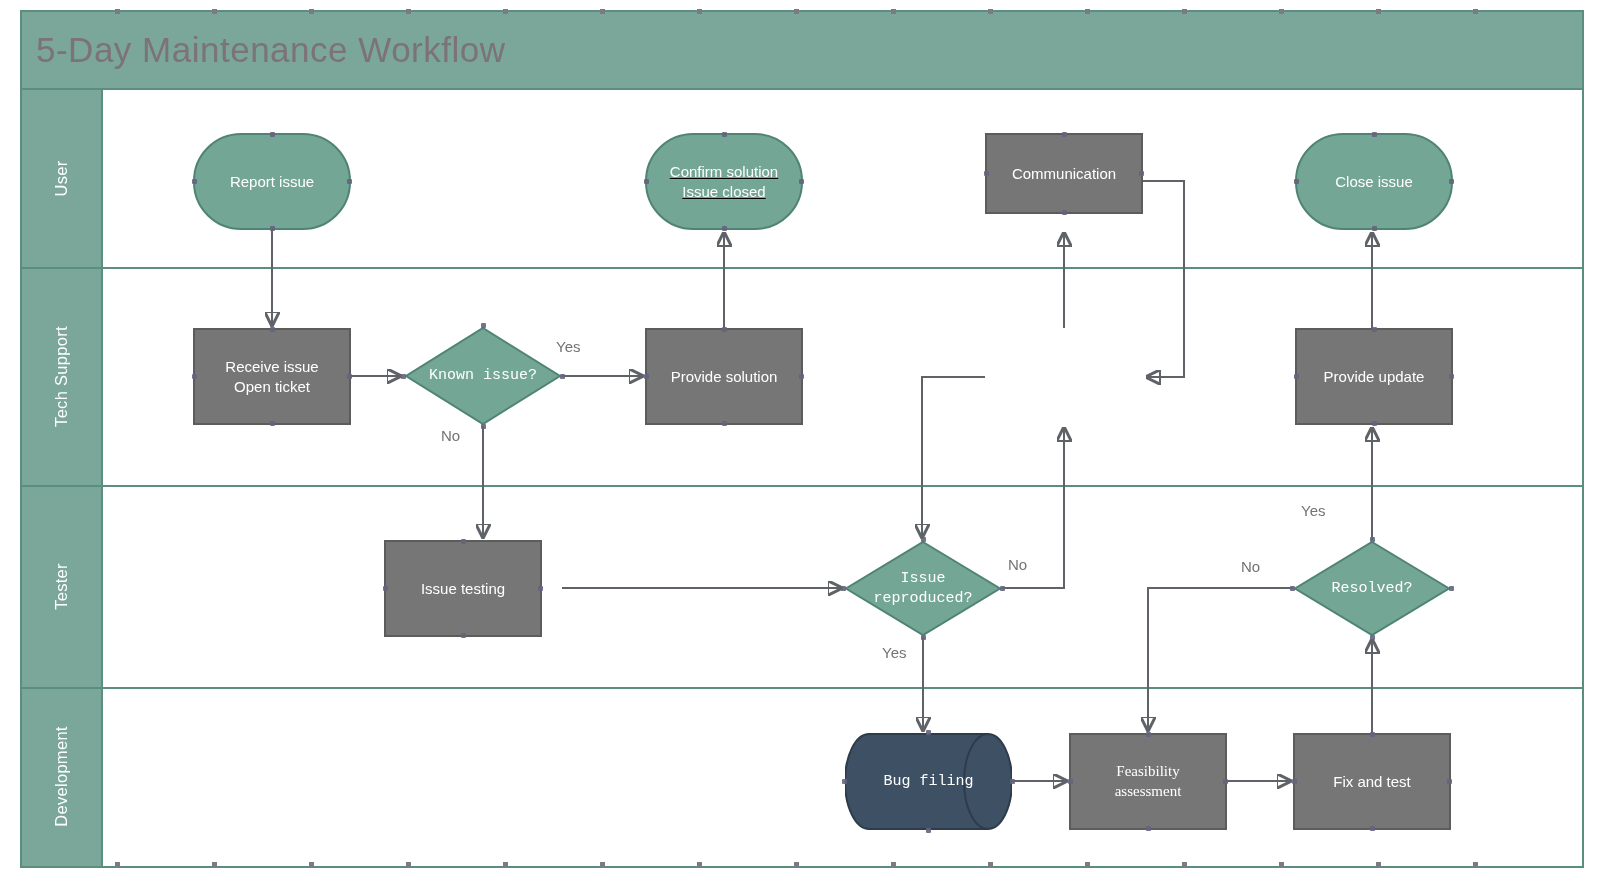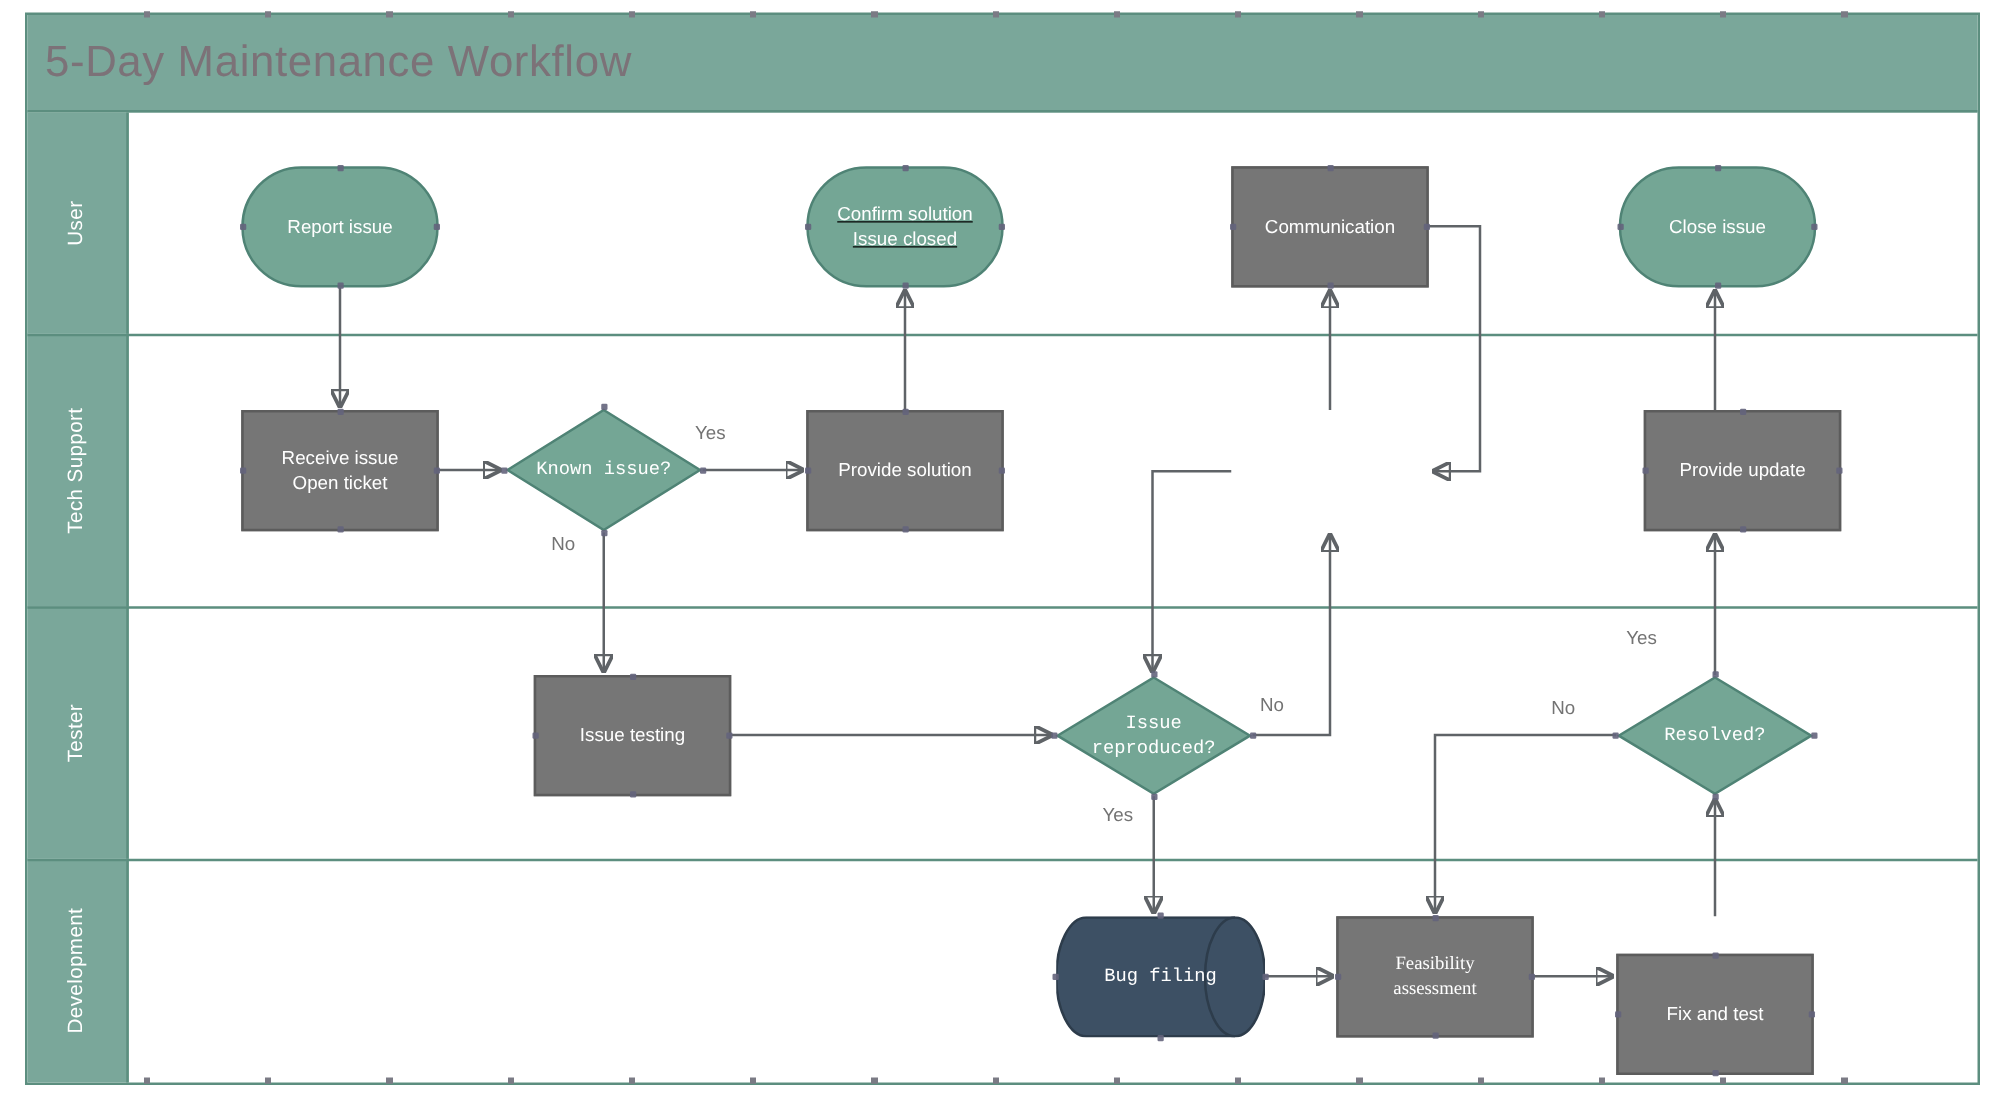--- a/index.html
+++ b/index.html
@@ -114,21 +114,21 @@
       <div class="cp cp-w"></div>
     </div>
   <div class="node terminator" style="left:645px;top:133px;width:158px;height:97px;text-decoration:underline;">
     <span class="node-label">Confirm solution
 Issue closed</span>
   <div class="cp cp-n"></div>
       <div class="cp cp-s"></div>
       <div class="cp cp-e"></div>
       <div class="cp cp-w"></div>
     </div>
-  <div class="node process" style="left:985px;top:133px;width:158px;height:97px;">
+  <div class="node process" style="left:985px;top:133px;width:158px;height:81px;">
     <span class="node-label">Communication</span>
   <div class="cp cp-n"></div>
       <div class="cp cp-s"></div>
       <div class="cp cp-e"></div>
       <div class="cp cp-w"></div>
     </div>
   <div class="node terminator" style="left:1295px;top:133px;width:158px;height:97px;">
     <span class="node-label">Close issue</span>
   <div class="cp cp-n"></div>
       <div class="cp cp-s"></div>
@@ -154,29 +154,29 @@
       <div class="cp cp-e"></div>
       <div class="cp cp-w"></div>
     </div>
   <div class="node process" style="left:645px;top:328px;width:158px;height:97px;">
     <span class="node-label">Provide solution</span>
   <div class="cp cp-n"></div>
       <div class="cp cp-s"></div>
       <div class="cp cp-e"></div>
       <div class="cp cp-w"></div>
     </div>
-  <div class="node process" style="left:1295px;top:328px;width:158px;height:97px;margin-left:20px;">
+  <div class="node process" style="left:1295px;top:328px;width:158px;height:97px;">
     <span class="node-label">Provide update</span>
   <div class="cp cp-n"></div>
       <div class="cp cp-s"></div>
       <div class="cp cp-e"></div>
       <div class="cp cp-w"></div>
     </div>
 
-  <div class="node process" style="left:427px;top:540px;width:158px;height:97px;justify-content:center;">
+  <div class="node process" style="left:384px;top:540px;width:158px;height:97px;justify-content:center;">
     <span class="node-label">Issue testing</span>
   <div class="cp cp-n"></div>
       <div class="cp cp-s"></div>
       <div class="cp cp-e"></div>
       <div class="cp cp-w"></div>
     </div>
   <div class="node diamond" style="left:844px;top:540px;width:158px;height:97px;">
     <svg width="158" height="97" viewBox="0 0 158 97">
       <polygon points="79,2 156,48.5 79,95 2,48.5" fill="#74a695" stroke="#4f8375" stroke-width="2"></polygon>
     </svg>
@@ -210,21 +210,21 @@
       <div class="cp cp-w"></div>
     </div>
   <div class="node process" style="left:1069px;top:733px;width:158px;height:97px;font-family:Liberation Serif, serif;">
     <span class="node-label">Feasibility
 assessment</span>
   <div class="cp cp-n"></div>
       <div class="cp cp-s"></div>
       <div class="cp cp-e"></div>
       <div class="cp cp-w"></div>
     </div>
-  <div class="node process" style="left:1293px;top:733px;width:158px;height:97px;margin-top:30px;">
+  <div class="node process" style="left:1293px;top:733px;width:158px;height:97px;">
     <span class="node-label">Fix and test</span>
   <div class="cp cp-n"></div>
       <div class="cp cp-s"></div>
       <div class="cp cp-e"></div>
       <div class="cp cp-w"></div>
     </div>
 
 </div>
 
 </body></html>

